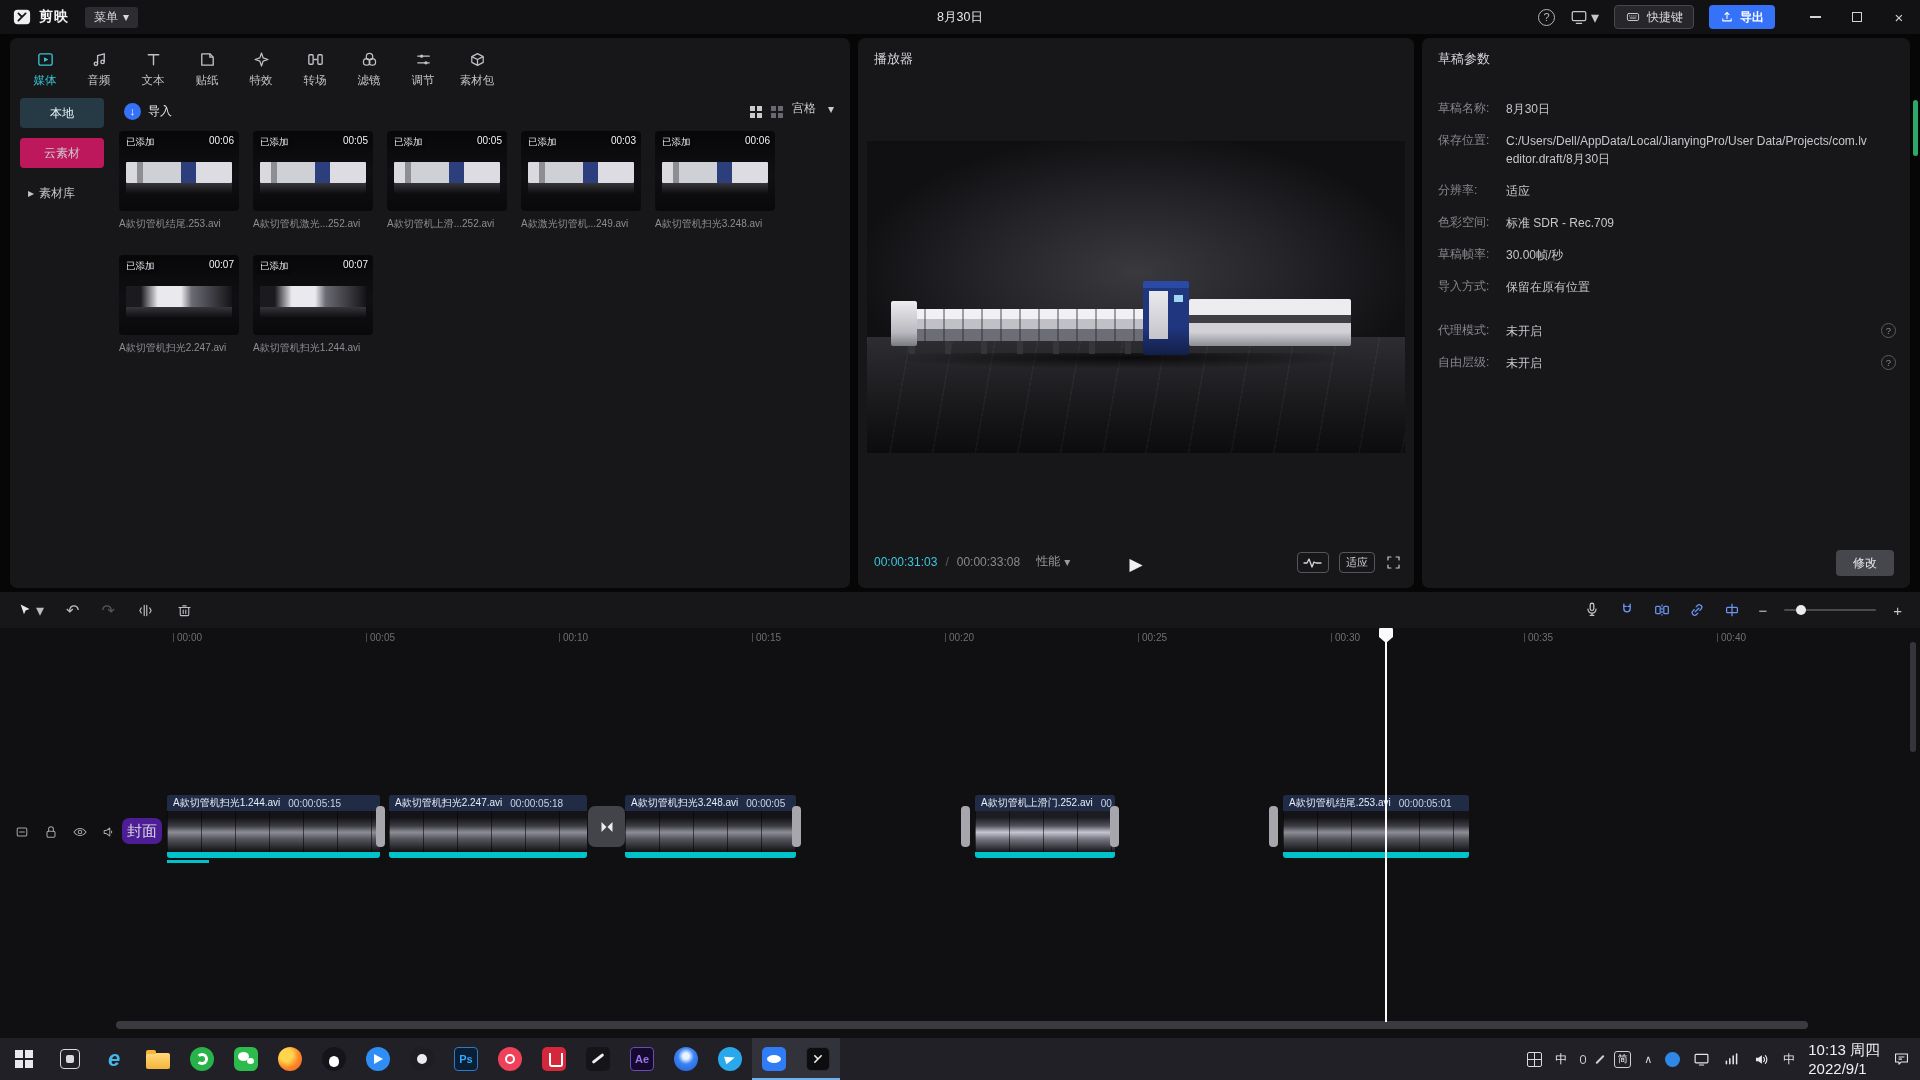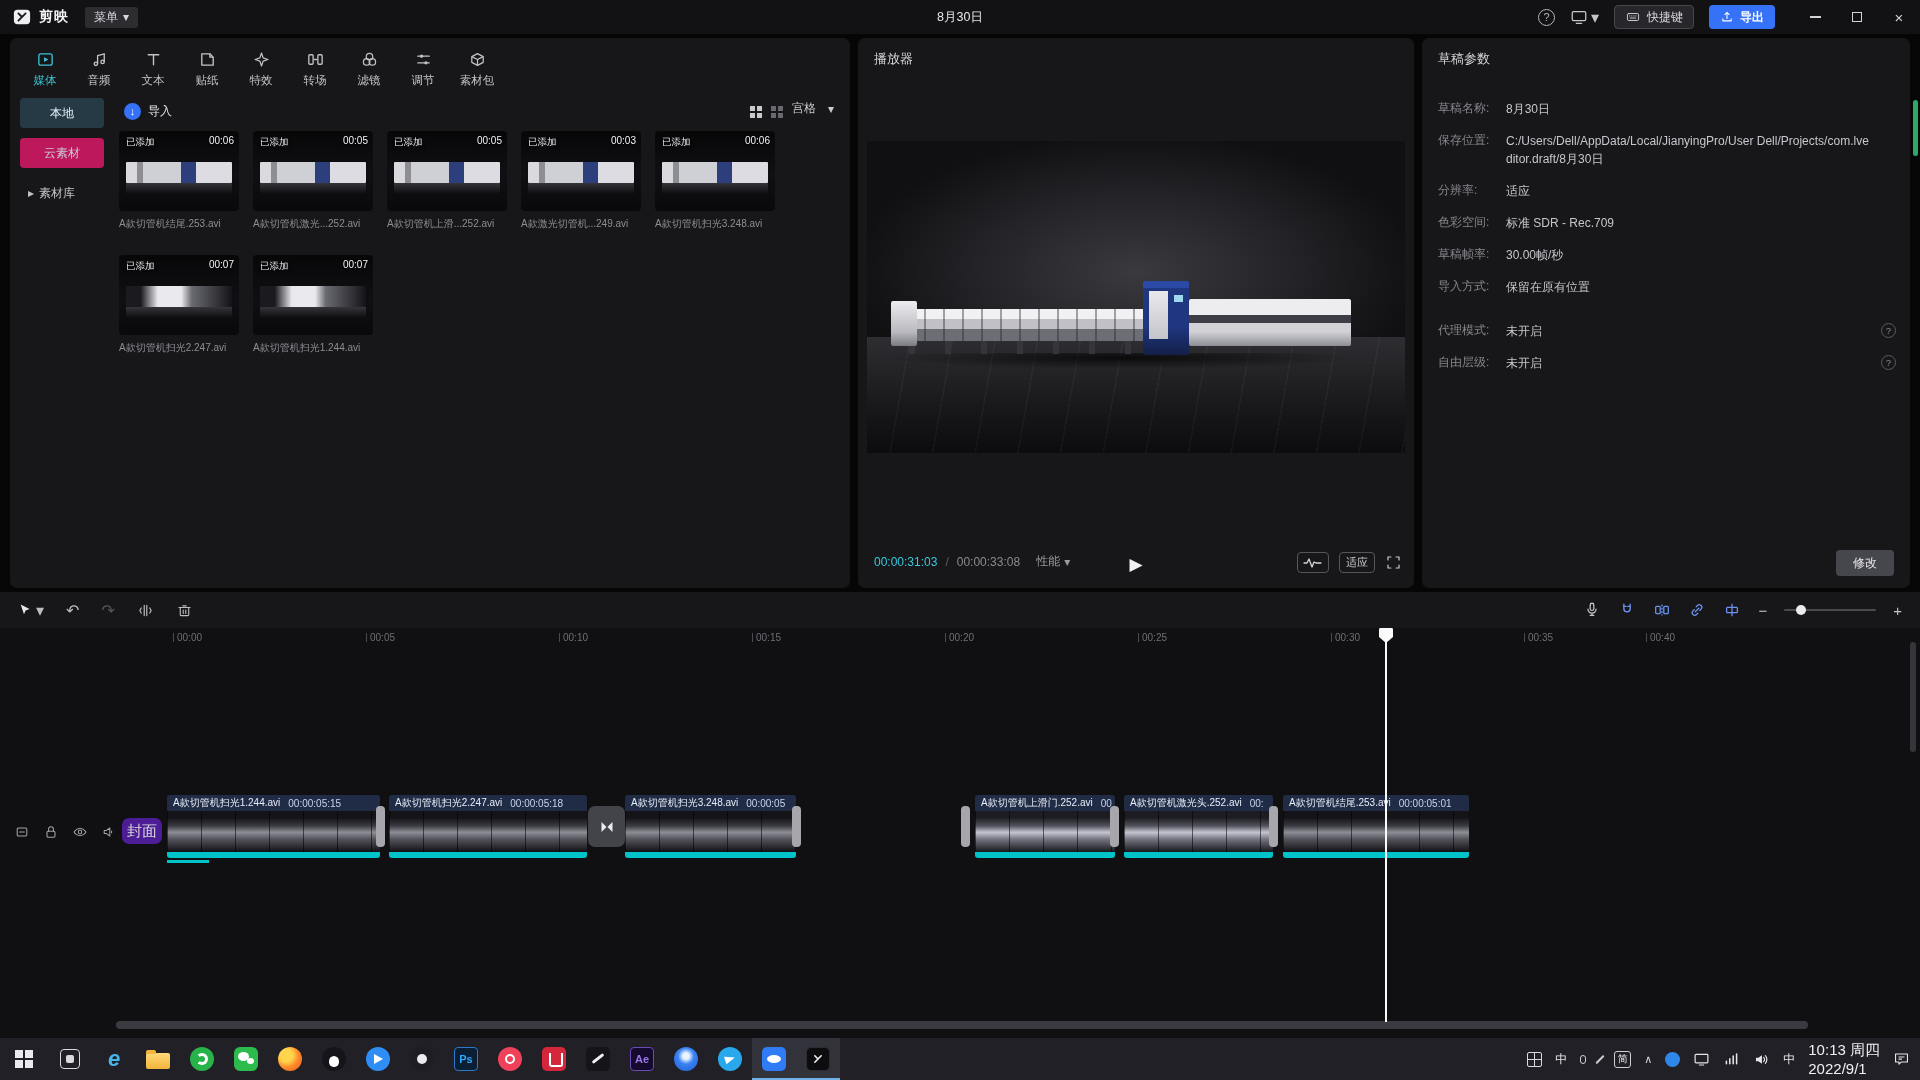--- a/index.html
+++ b/index.html
@@ -415,21 +415,21 @@
 
 <div class="panel params-panel">
   <div class="panel-title">草稿参数</div>
   <div class="pr-rows">
     <div class="p-row">
       <span class="p-label">草稿名称:</span>
       <span class="p-value">8月30日</span>
     </div>
     <div class="p-row">
       <span class="p-label">保存位置:</span>
-      <span class="p-value">C:/Users/Dell/AppData/Local/JianyingPro/User Dell/Projects/com.lveditor.draft/8月30日</span>
+      <span class="p-value">C:/Users/Dell/AppData/Local/JianyingPro/User Data/Projects/com.lveditor.draft/8月30日</span>
     </div>
     <div class="p-row">
       <span class="p-label">分辨率:</span>
       <span class="p-value">适应</span>
     </div>
     <div class="p-row">
       <span class="p-label">色彩空间:</span>
       <span class="p-value">标准 SDR - Rec.709</span>
     </div>
     <div class="p-row">
@@ -550,21 +550,21 @@
       <span>00:25</span>
     </div>
   <div class="r-lb" style="left:1331px">
       <i></i>
       <span>00:30</span>
     </div>
   <div class="r-lb" style="left:1524px">
       <i></i>
       <span>00:35</span>
     </div>
-  <div class="r-lb" style="left:1646px">
+  <div class="r-lb" style="left:1717px">
       <i></i>
       <span>00:40</span>
     </div>
 
   <div class="trk-icons">
     <span>
       <svg width="16" height="16" viewBox="0 0 20 20" fill="none" stroke="currentColor" stroke-width="1.3" stroke-linecap="round">
           <rect x="4" y="5" width="12" height="10" rx="1.5"></rect>
           <path d="M7 10h6"></path>
         </svg>
@@ -613,28 +613,20 @@
         <span>A款切管机扫光3.248.avi</span>
         <span class="clip-dur">00:00:05</span>
       </div>
     <div class="clip-body"></div>
     <div class="clip-bar"></div>
   </div>
   <div class="clip bright" style="left:975px;width:140px">
     <div class="clip-head">
         <span>A款切管机上滑门.252.avi</span>
         <span class="clip-dur">00</span>
-      </div>
-    <div class="clip-body"></div>
-    <div class="clip-bar"></div>
-  </div>
-  <div class="clip bright" style="left:1124px;width:149px">
-    <div class="clip-head">
-        <span>A款切管机激光头.252.avi</span>
-        <span class="clip-dur">00:</span>
       </div>
     <div class="clip-body"></div>
     <div class="clip-bar"></div>
   </div>
   <div class="clip" style="left:1283px;width:186px">
     <div class="clip-head">
         <span>A款切管机结尾.253.avi</span>
         <span class="clip-dur">00:00:05:01</span>
       </div>
     <div class="clip-body"></div>

